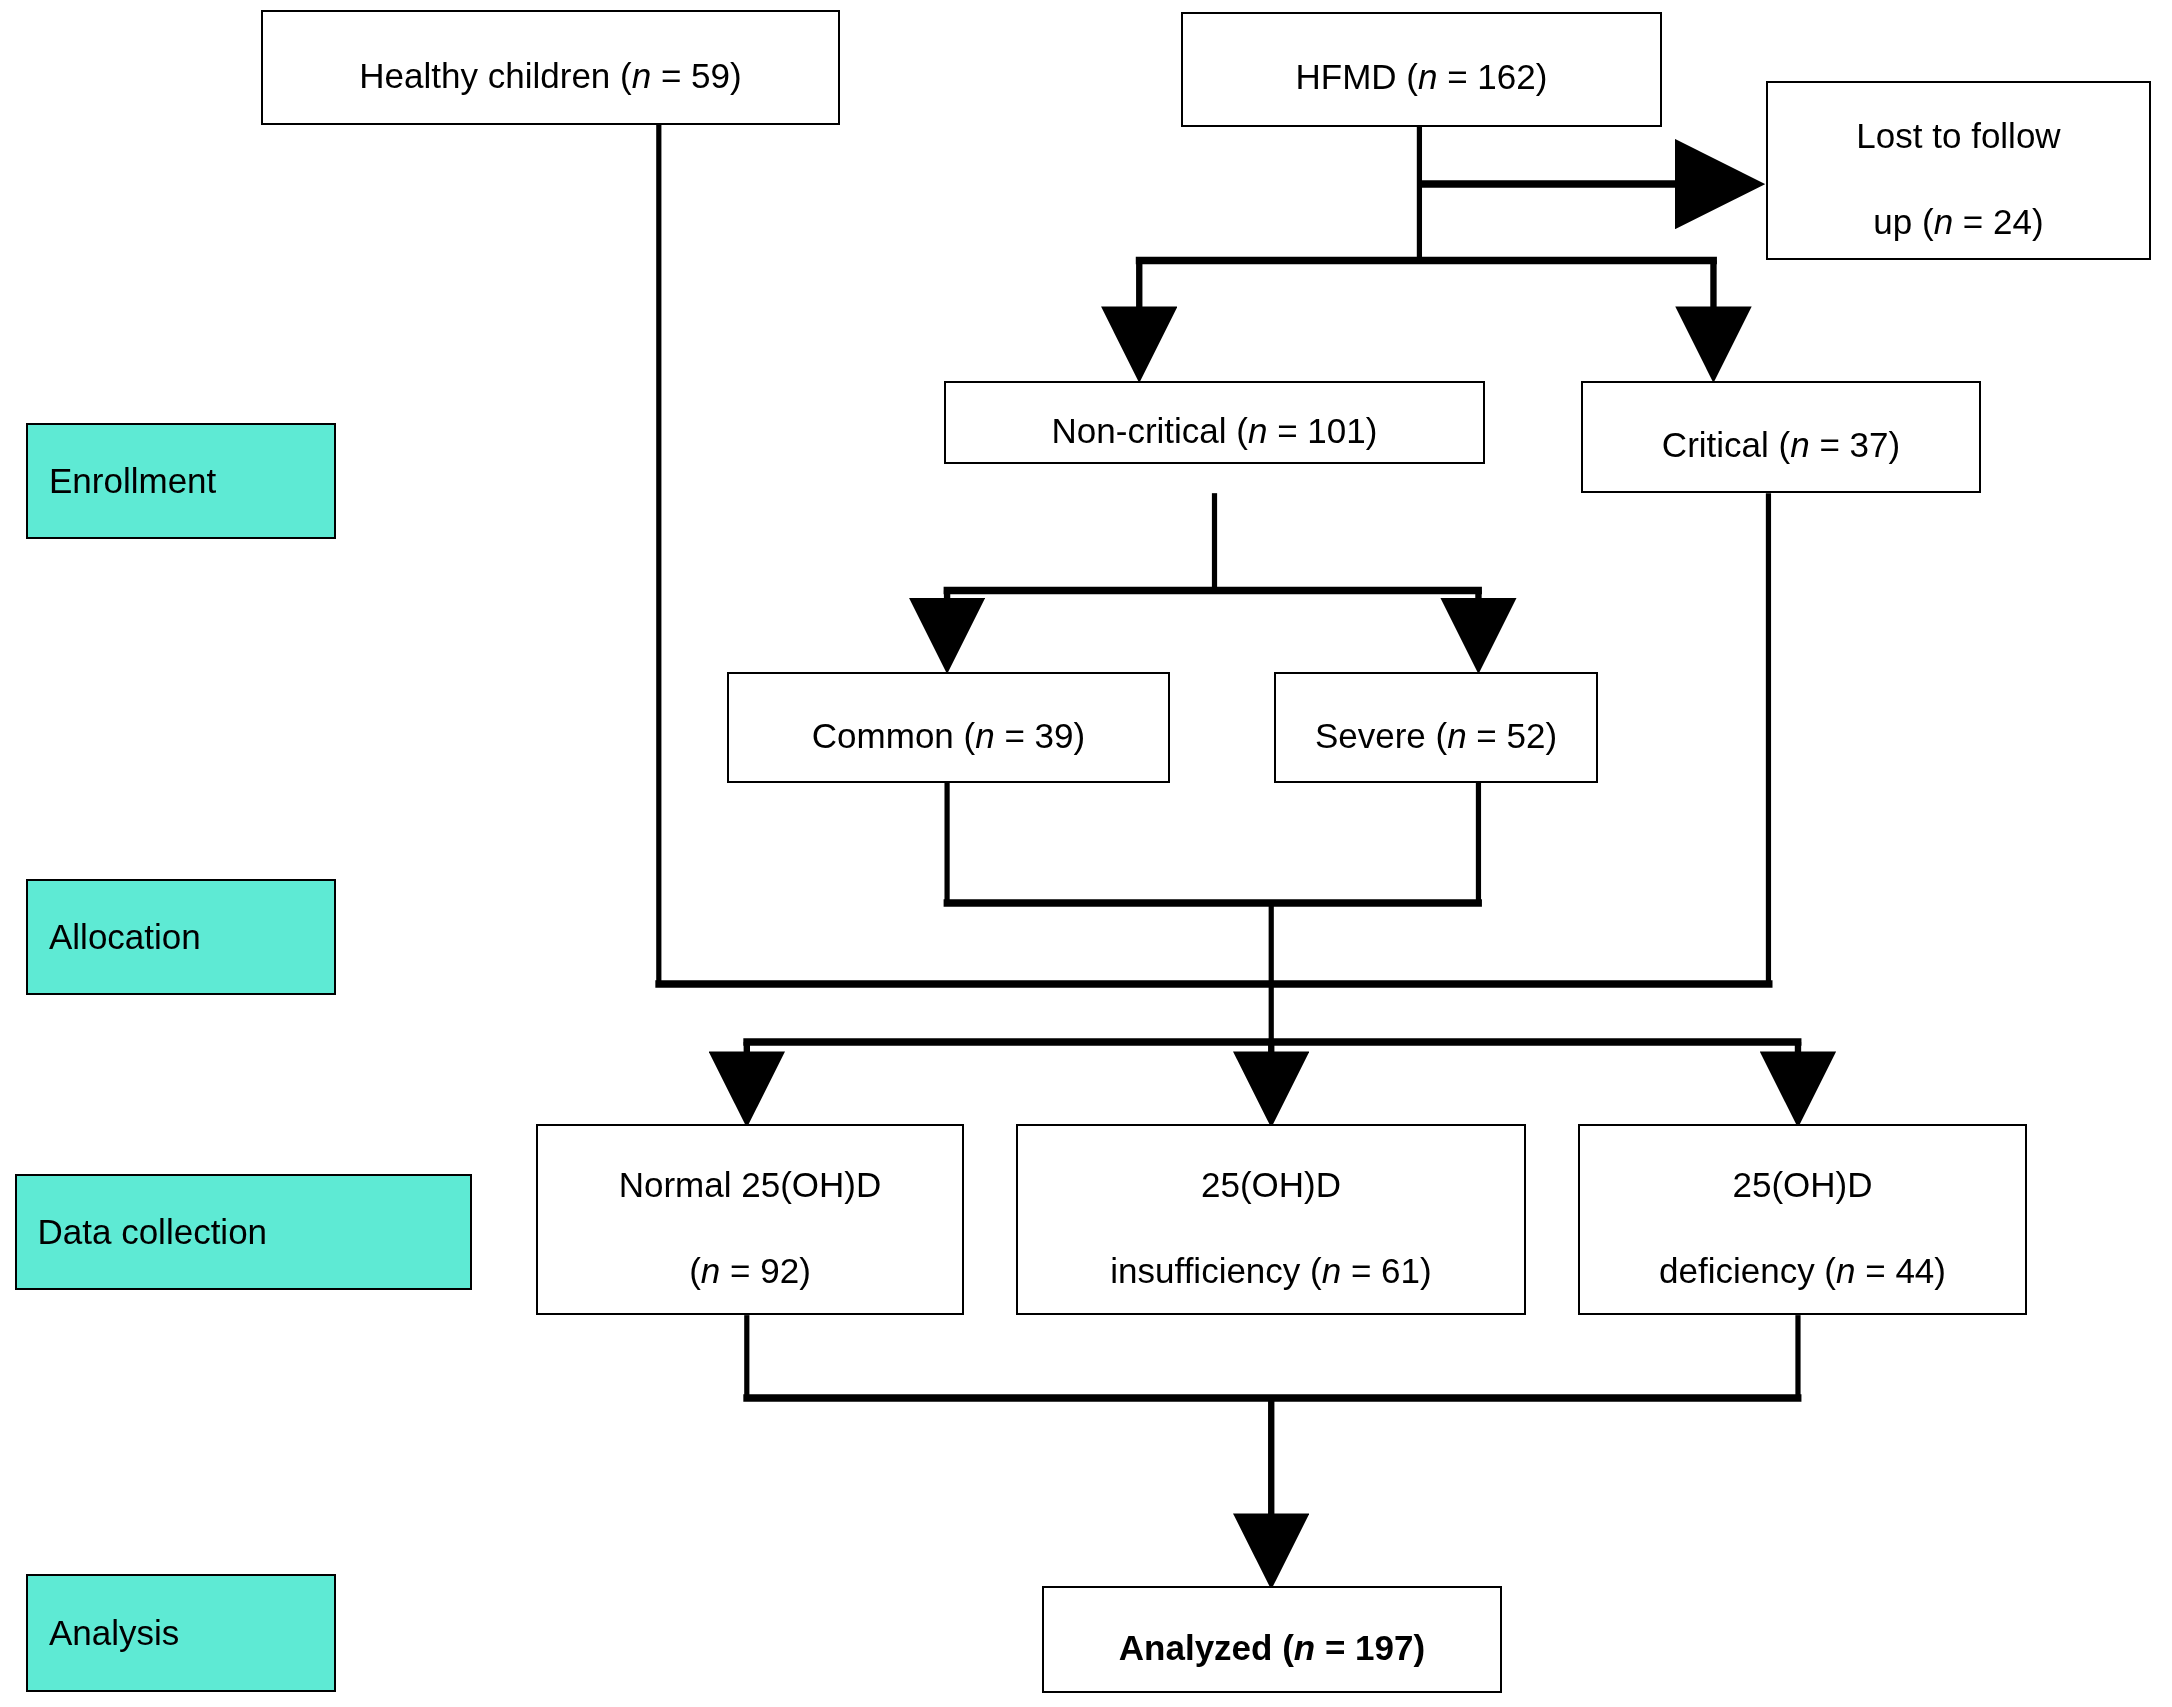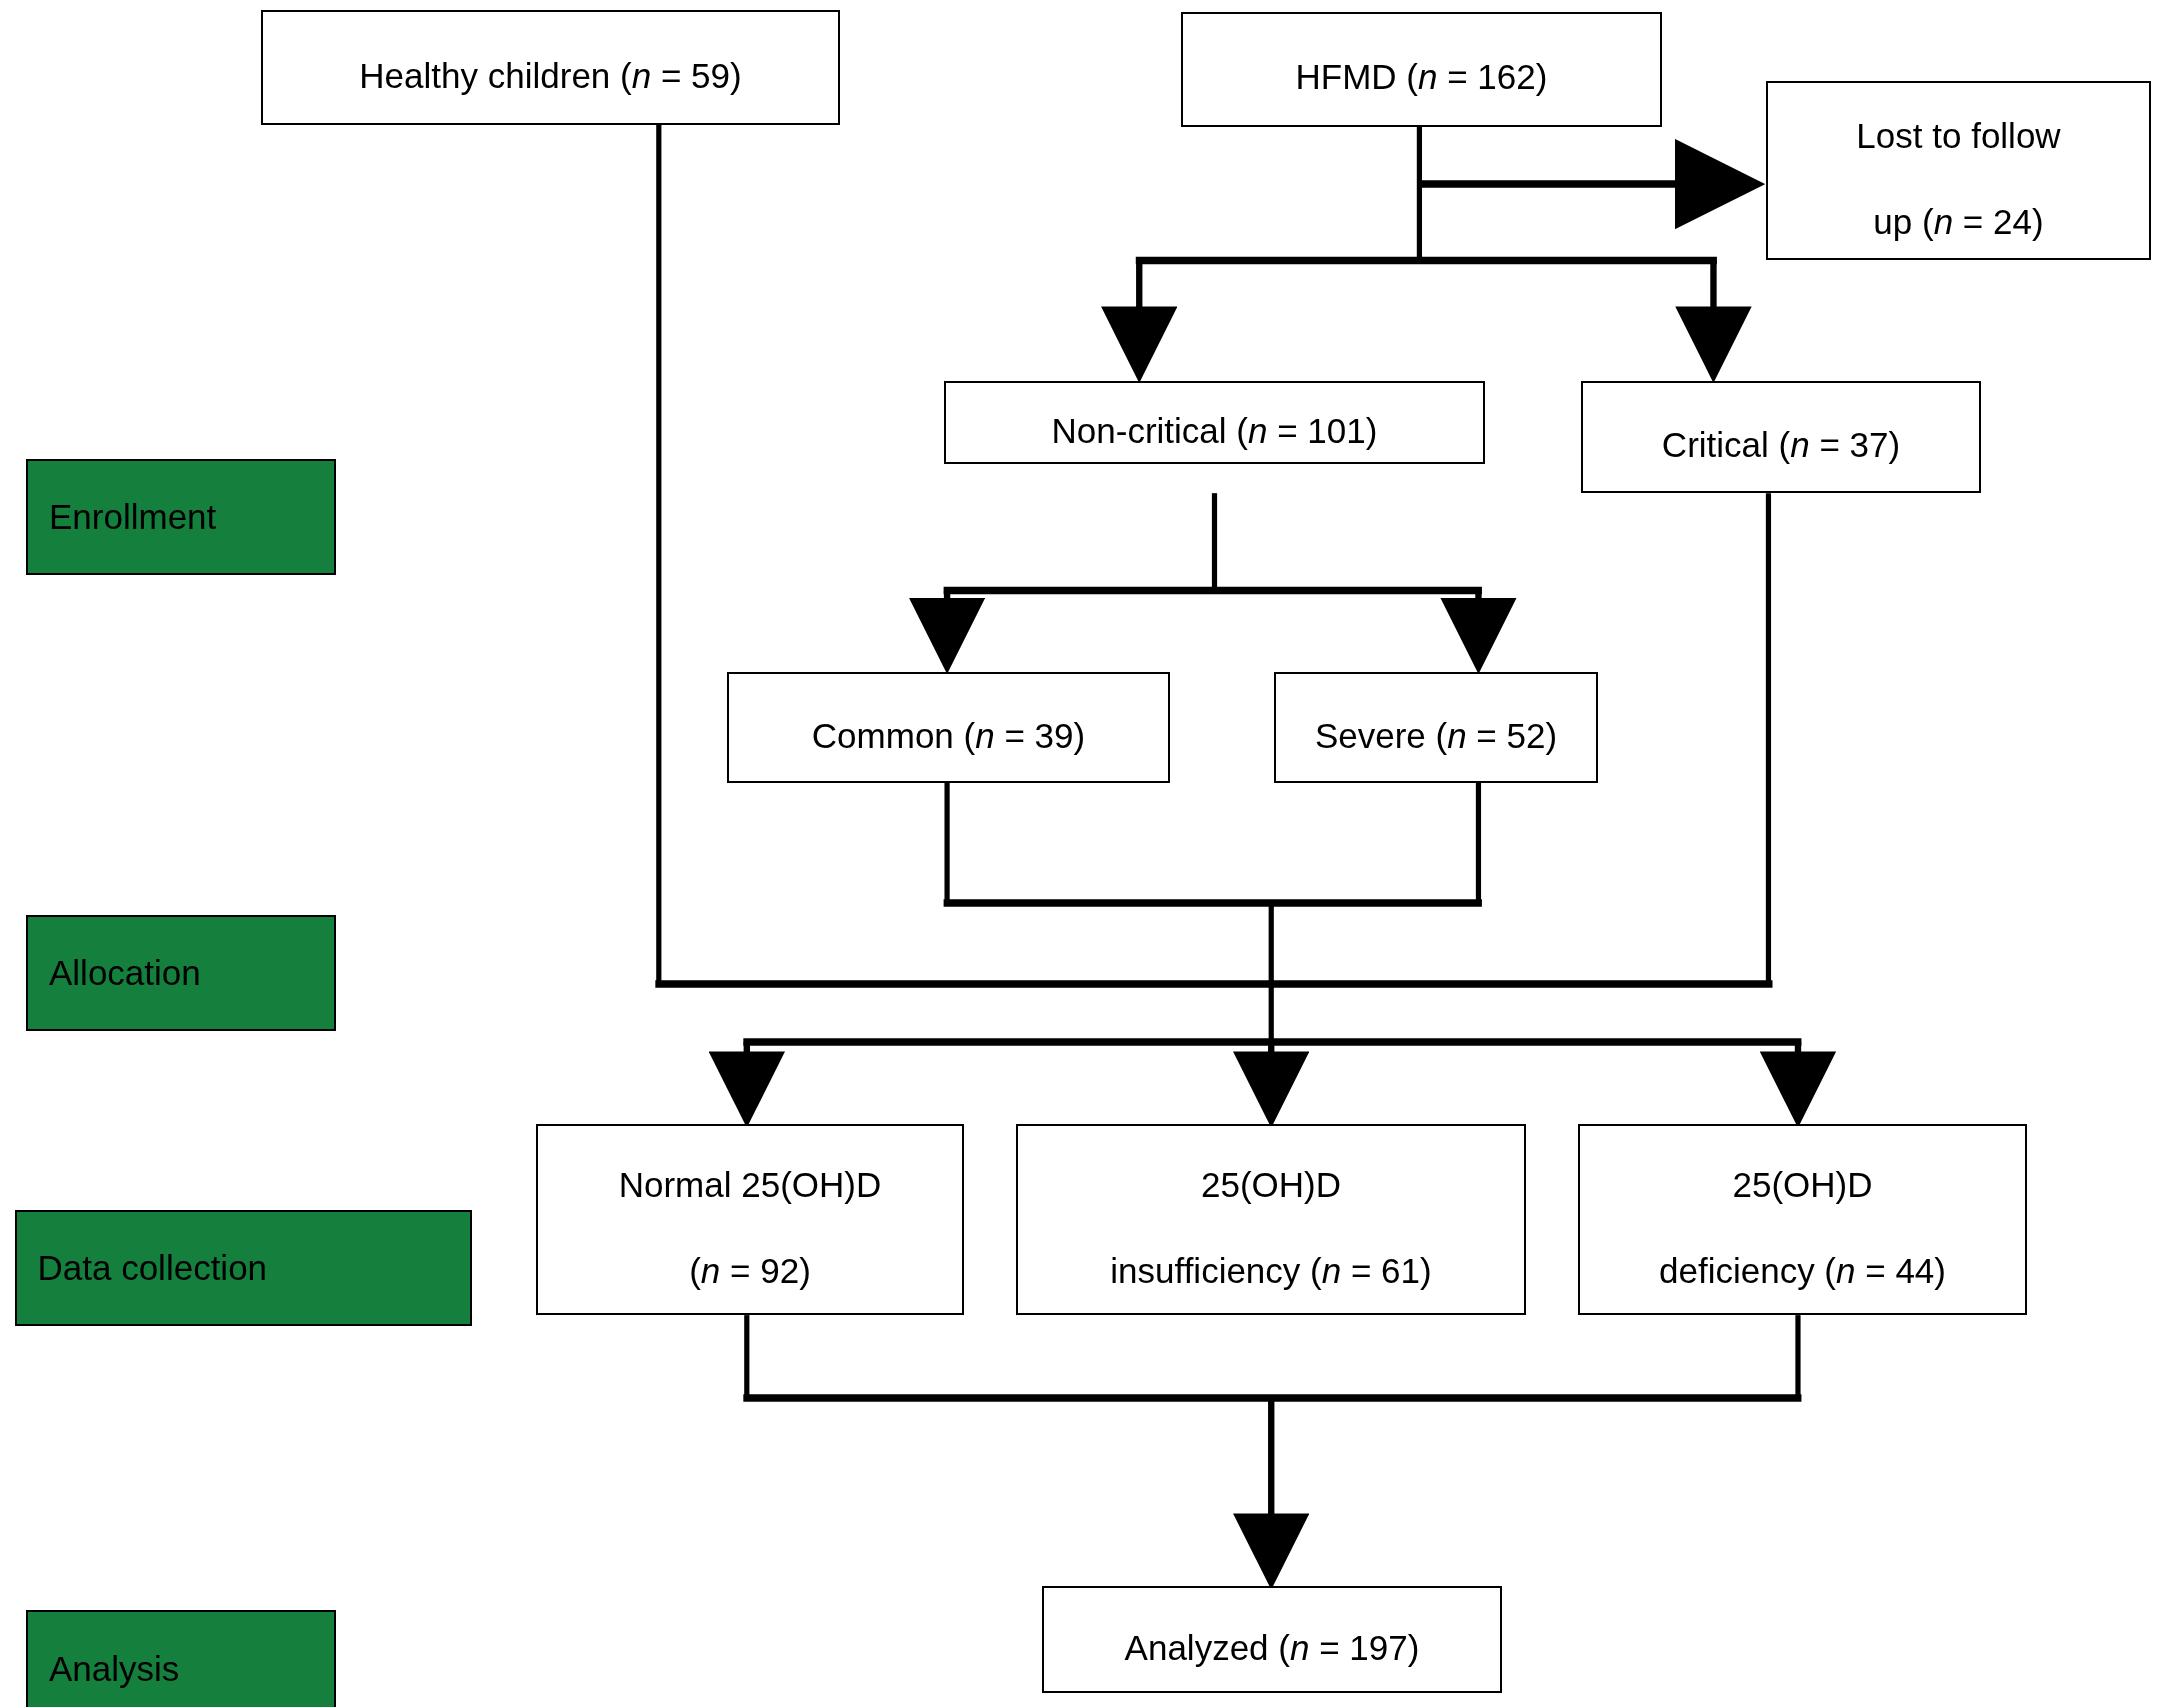--- a/index.html
+++ b/index.html
@@ -38,29 +38,28 @@
     line-height: 1.25;
     padding: 0 5.8px;
   }
   .node-box.two-line {
     line-height: 2.0;
   }
   .stage-box {
     position: absolute;
     box-sizing: border-box;
     border: 2.9px solid #000000;
-    background: #15803d;
+    background: #5eead4;
     display: flex;
     align-items: center;
     justify-content: flex-start;
     text-align: left;
     color: #000000;
     font-size: 35px;
     padding-left: 21px;
-    margin-top: 36px;
   }
   .line-row { display: block; white-space: nowrap; margin-top: 16px; }
   .ital { font-style: italic; }
 </style>
 </head>
 <body>
 
 <div id="page">
 
   <svg id="flow-svg" viewBox="0 0 3752 2949">
@@ -178,18 +177,18 @@
   <div class="node-box two-line" style="left:1016px; top:1124px; width:510px; height:191px;">
     <span class="line-row">25(OH)D</span>
     <span class="line-row"><span>insufficiency (</span><span class="ital">n</span><span> = 61)</span></span>
   </div>
 
   <div class="node-box two-line" style="left:1578px; top:1124px; width:449px; height:191px;">
     <span class="line-row">25(OH)D</span>
     <span class="line-row"><span>deficiency (</span><span class="ital">n</span><span> = 44)</span></span>
   </div>
 
-  <div class="node-box" style="left:1042px; top:1586px; width:460px; height:107px;">
+  <div class="node-box" style="left:1042px; top:1586px; width:460px; height:107px;font-weight:bold;">
     <span class="line-row"><span>Analyzed (</span><span class="ital">n</span><span> = 197)</span></span>
   </div>
 
 </div>
 
 
 </body></html>

